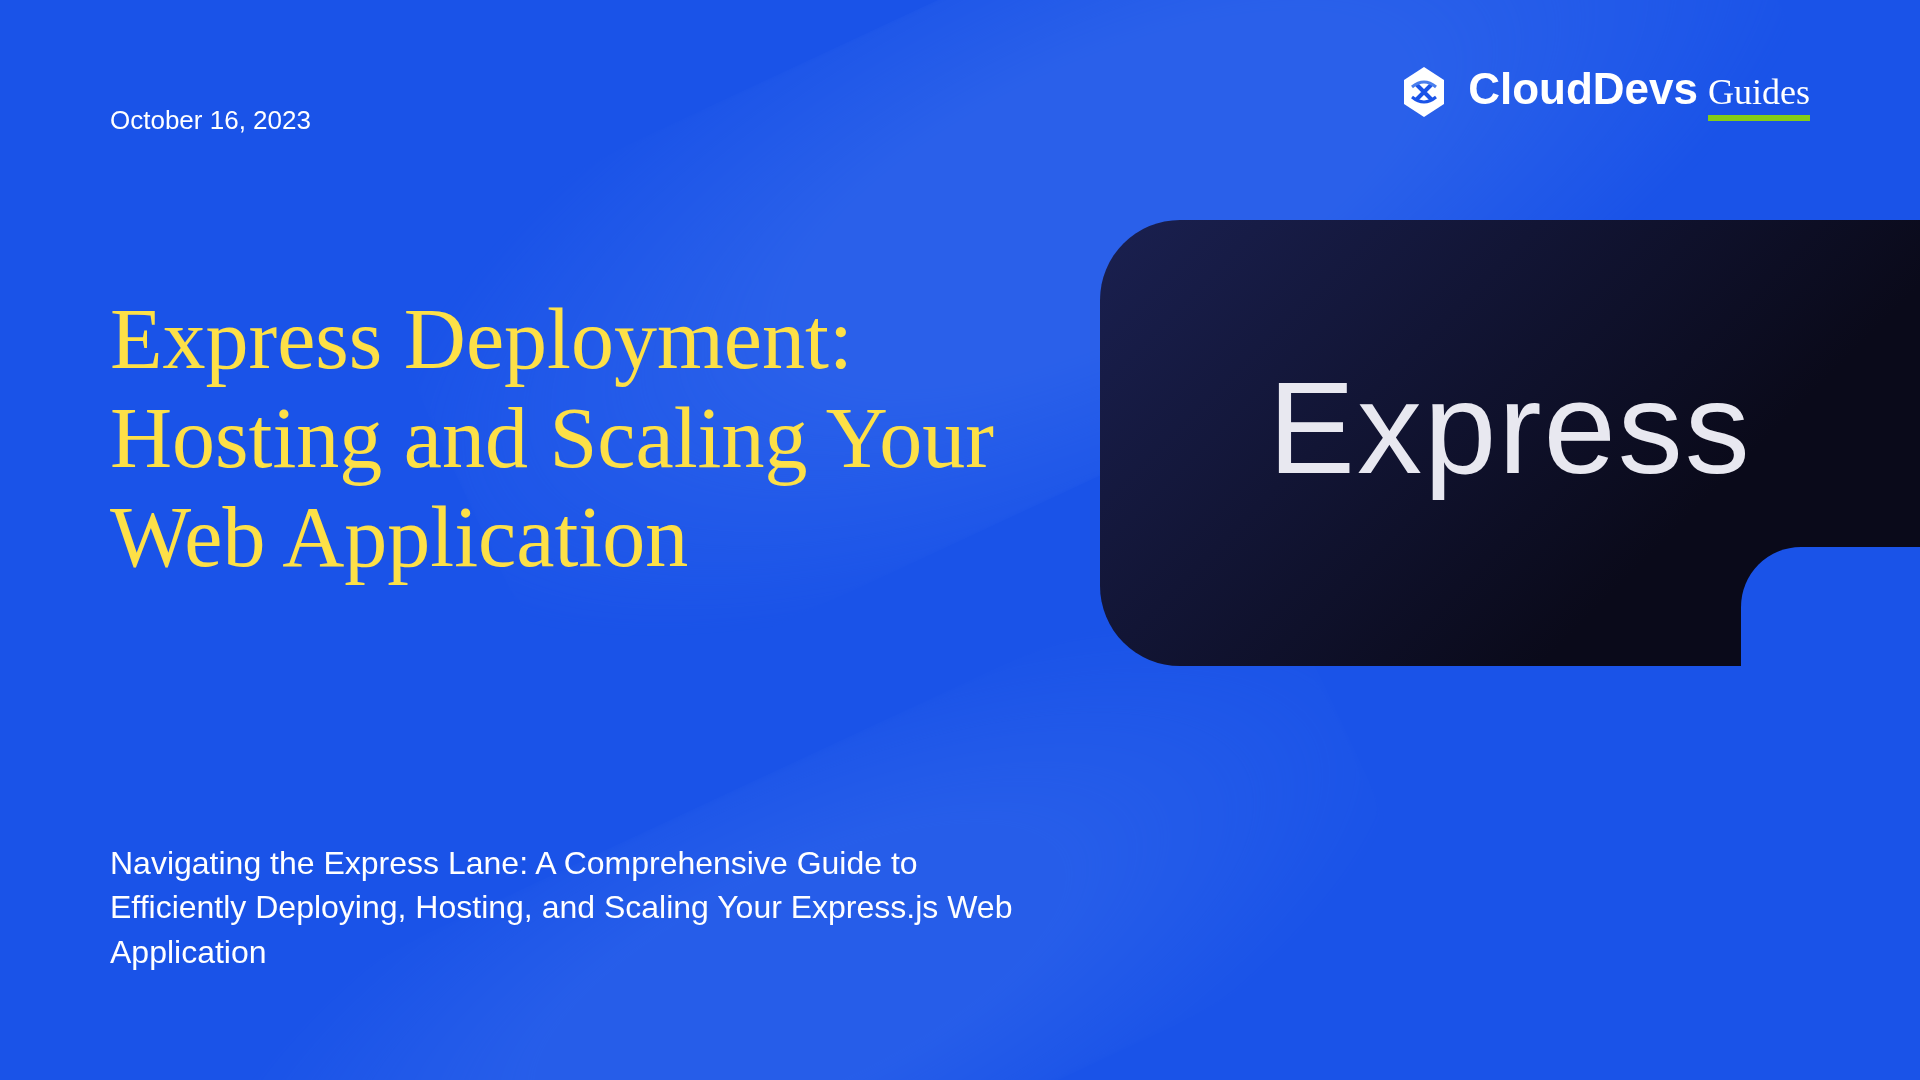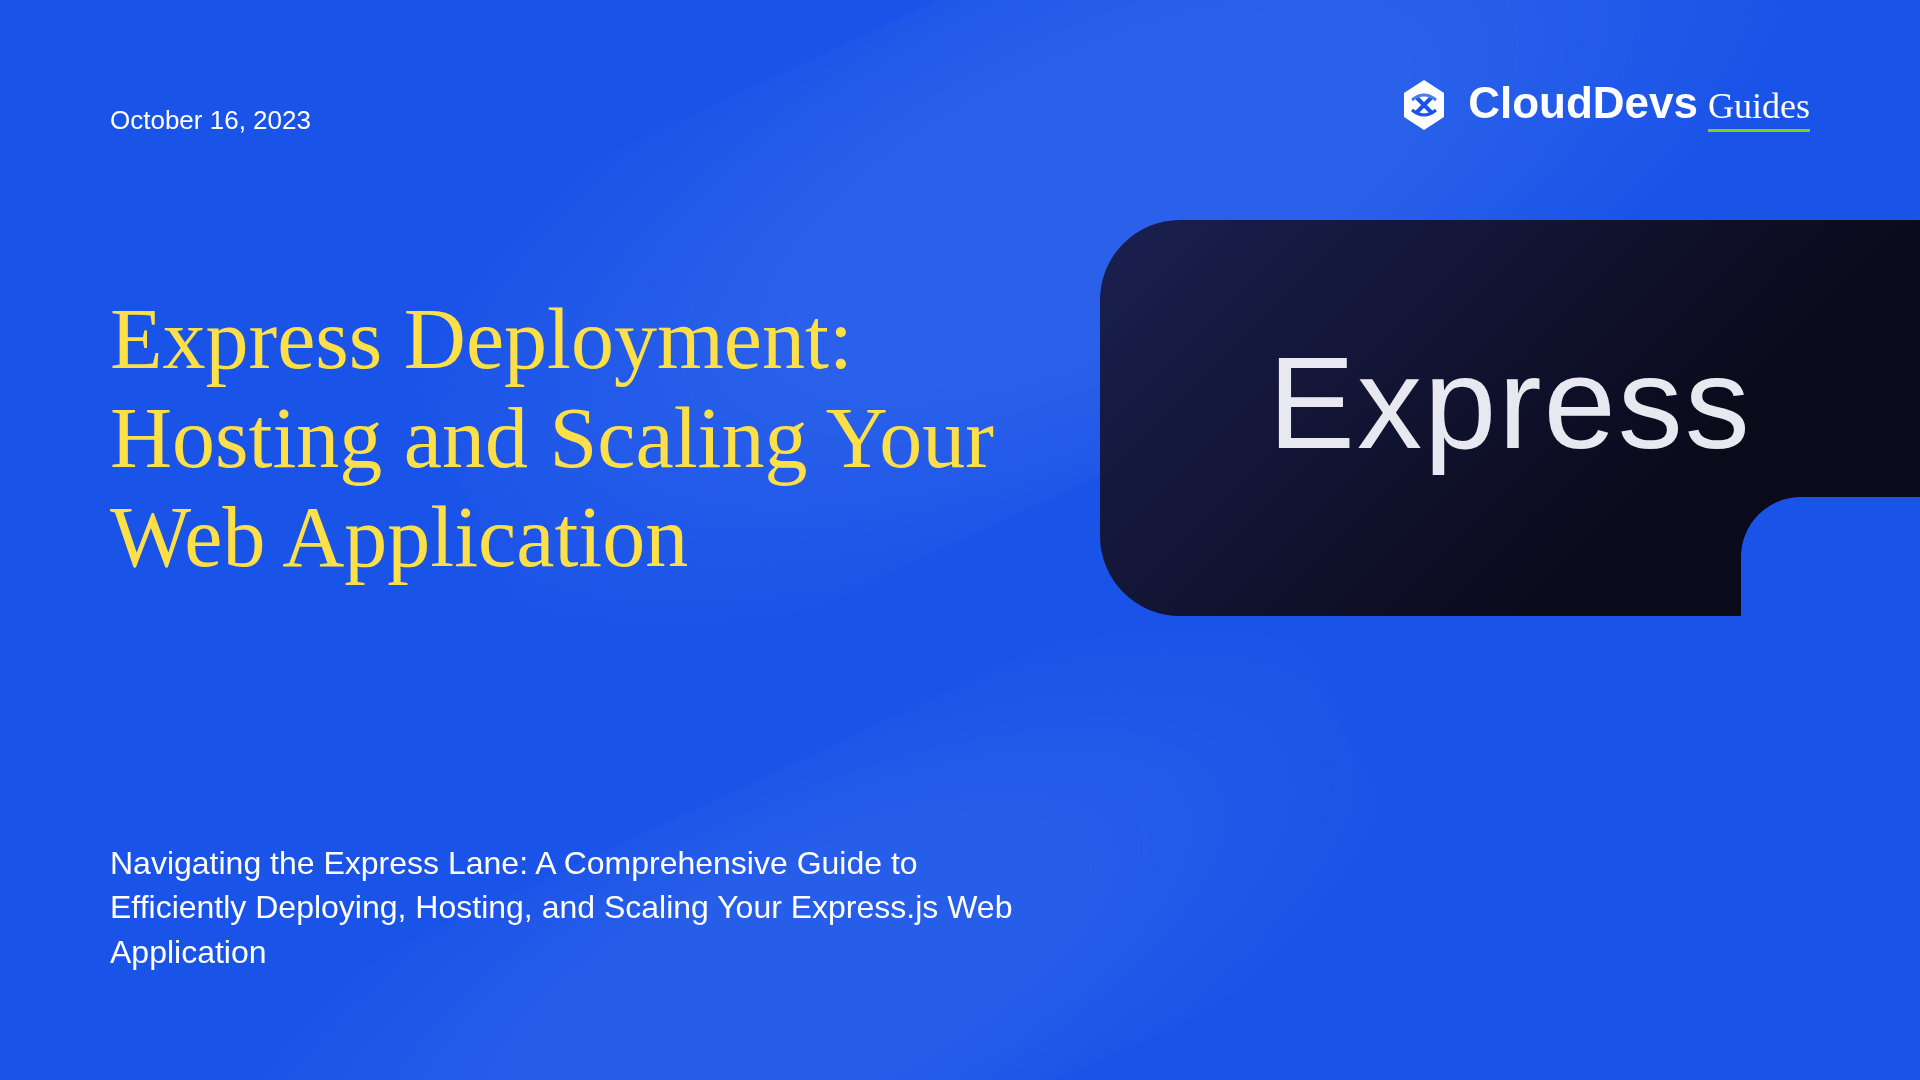--- a/index.html
+++ b/index.html
@@ -45,21 +45,21 @@
       position: absolute;
       top: 105px;
       left: 110px;
       color: white;
       font-family: -apple-system, BlinkMacSystemFont, 'Segoe UI', sans-serif;
       font-size: 26px;
       font-weight: 500;
     }
     .brand {
       position: absolute;
-      top: 75px;
+      top: 62px;
       right: 110px;
       display: flex;
       align-items: center;
       gap: 14px;
     }
     .brand-logo {
       width: 60px;
       height: 60px;
       position: relative;
     }
@@ -72,21 +72,21 @@
       color: white;
       font-family: -apple-system, BlinkMacSystemFont, 'Segoe UI', sans-serif;
       font-size: 44px;
       font-weight: 700;
     }
     .brand-sub {
       color: white;
       font-family: Georgia, serif;
       font-size: 36px;
       font-weight: 400;
-      border-bottom: 3px solid #84cc16;
+      border-bottom: 6px solid #84cc16;
       padding-bottom: 2px;
     }
     .title {
       position: absolute;
       top: 290px;
       left: 110px;
       color: #fde047;
       font-family: Georgia, 'Times New Roman', serif;
       font-size: 86px;
       font-weight: 400;
@@ -102,21 +102,21 @@
       font-size: 32px;
       font-weight: 400;
       line-height: 1.4;
       max-width: 940px;
     }
     .express-card {
       position: absolute;
       top: 220px;
       right: 0;
       width: 820px;
-      height: 396px;
+      height: 446px;
       background: linear-gradient(135deg, #1a2050 0%, #0a0a1a 70%);
       border-radius: 80px 0 0 80px;
       display: flex;
       align-items: center;
       justify-content: center;
     }
     .express-card::after {
       content: '';
       position: absolute;
       bottom: -1px;

